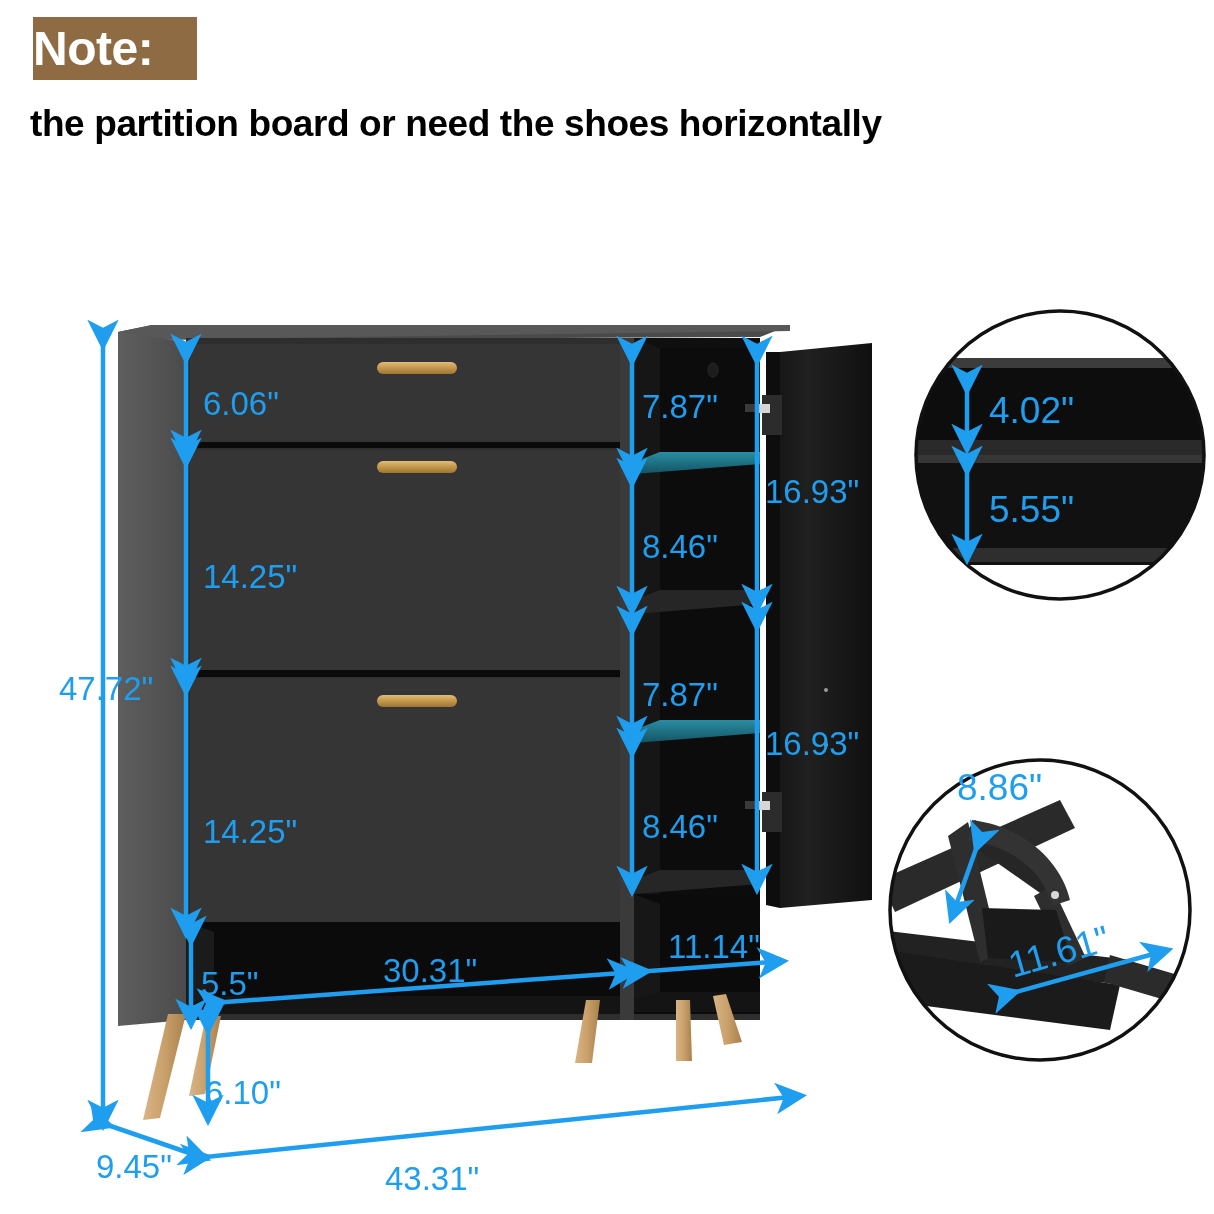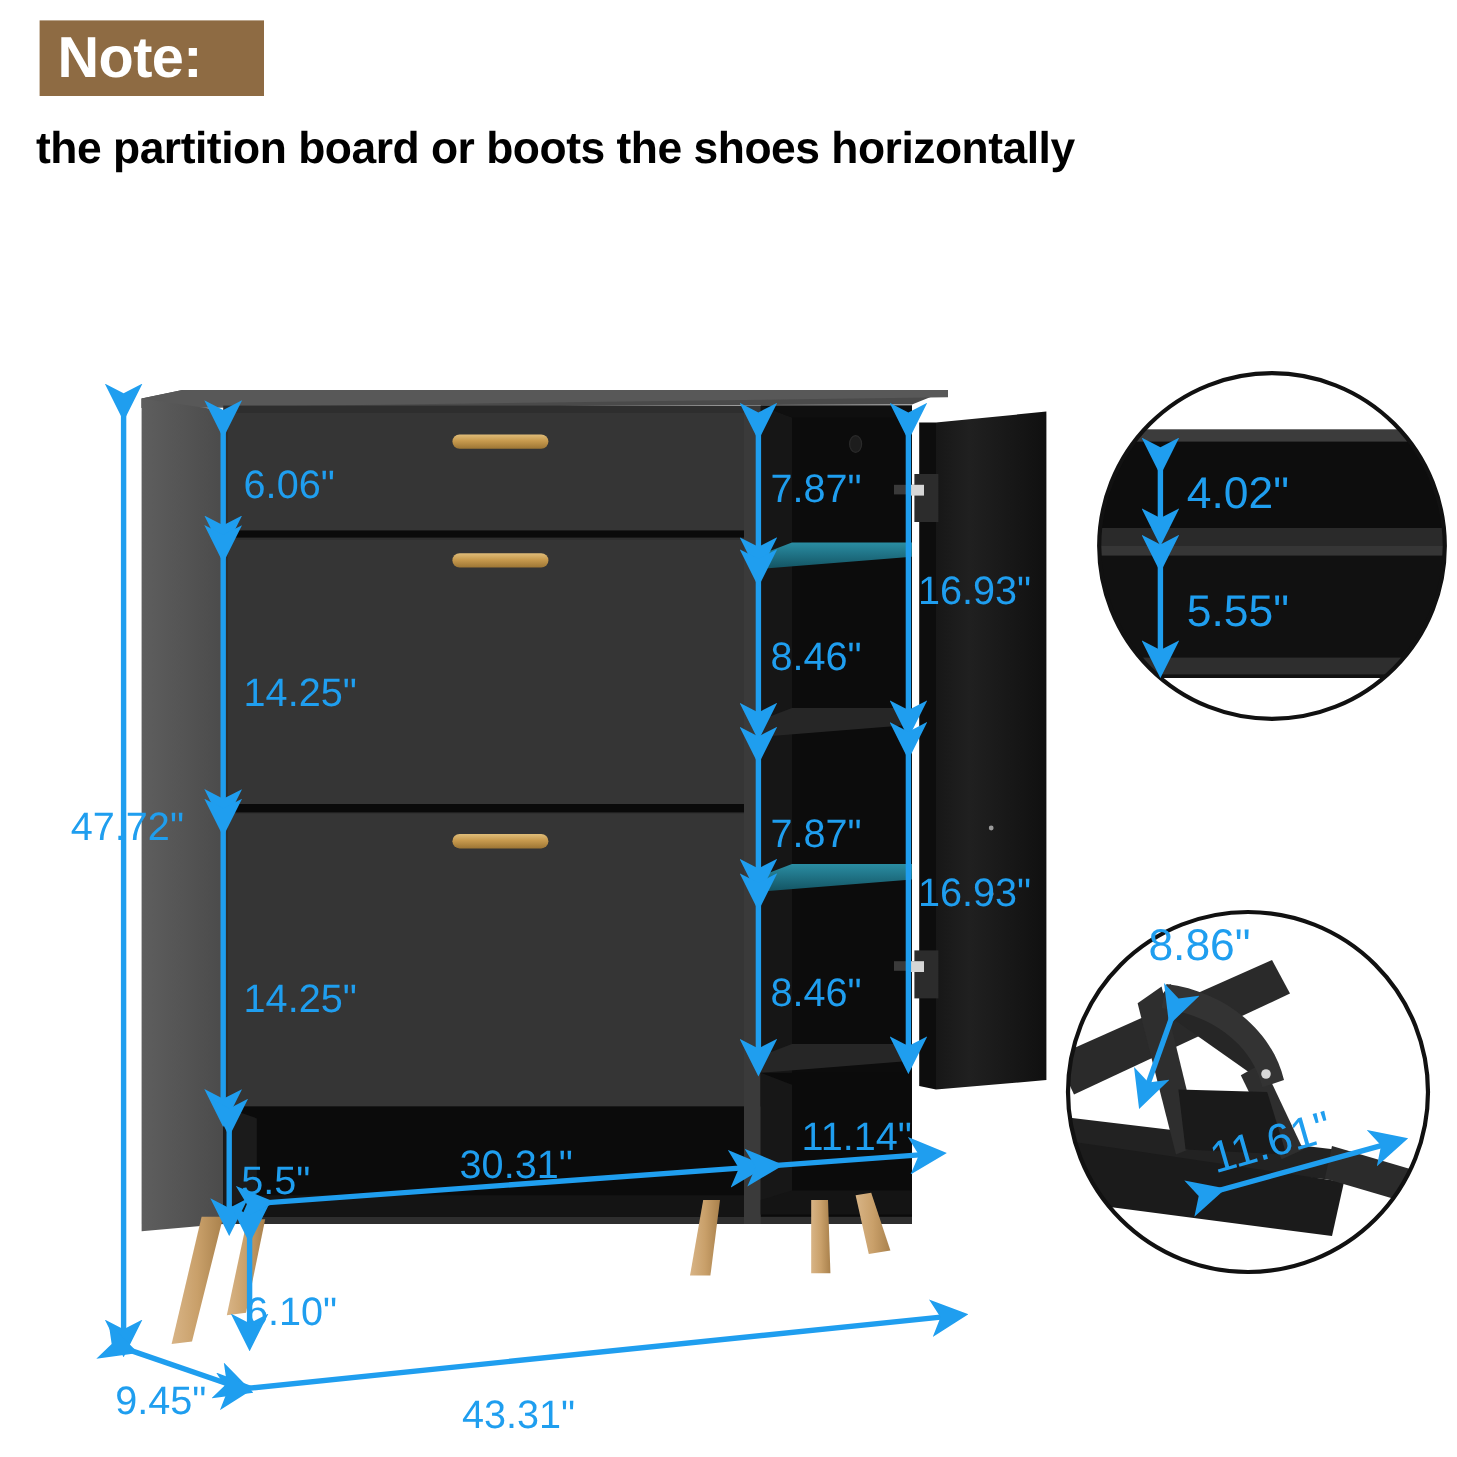--- a/index.html
+++ b/index.html
@@ -8,24 +8,24 @@
     background:#ffffff;
     font-family:"Liberation Sans", sans-serif;
     overflow:hidden;
     position:relative;
   }
   #root{position:absolute;inset:0;}
 
   
   .note-badge{
     position:absolute;left:33px;top:17px;
-    width:187px;height:63px;
+    width:164px;height:63px;
     background:#8e6b43;
     display:flex;align-items:center;justify-content:flex-start;
-    padding-left:15px;box-sizing:border-box;
+    box-sizing:border-box;
   }
   .note-badge span{
     color:#ffffff;font-size:48px;font-weight:bold;
     letter-spacing:-0.5px;line-height:1;
   }
   .note-text{
     position:absolute;left:30px;top:100px;width:1160px;
     color:#000;font-size:37px;font-weight:bold;
     line-height:1.32;letter-spacing:-0.4px;
   }
@@ -43,21 +43,21 @@
 </style>
 </head>
 <body>
 
 <div id="root">
 
   <div class="note-badge">
     <span>Note:</span>
   </div>
   <div class="note-text">
-    <div>the partition board or boots the shoes horizontally</div>
+    <div>the partition board or need the shoes horizontally</div>
   </div>
 
   <svg id="stage" viewBox="0 0 1214 1214">
     <defs>
       <marker id="ah" markerWidth="7" markerHeight="7" refX="3.2" refY="3.5" orient="auto" markerUnits="strokeWidth">
         <path d="M0,0 L7,3.5 L0,7 L1.8,3.5 z" fill="#1f9eef"></path>
       </marker>
       <linearGradient id="gHandle" x1="0" y1="0" x2="0" y2="1">
         <stop offset="0" stop-color="#e0bd79"></stop>
         <stop offset="0.45" stop-color="#c79a4e"></stop>

